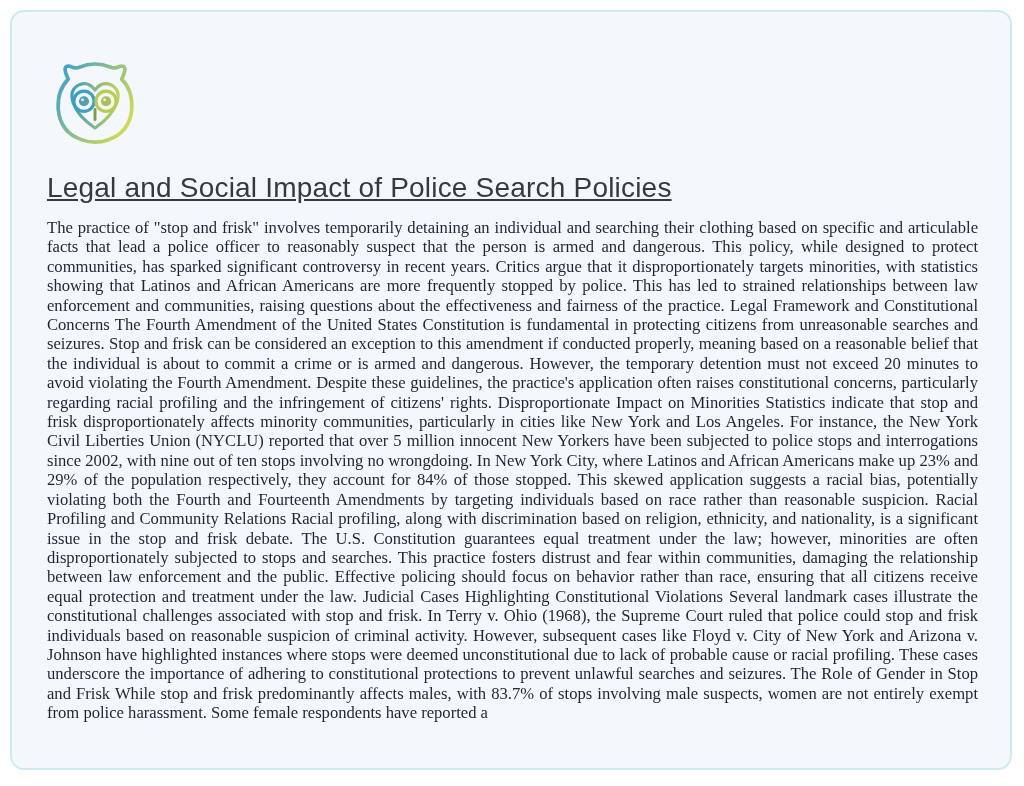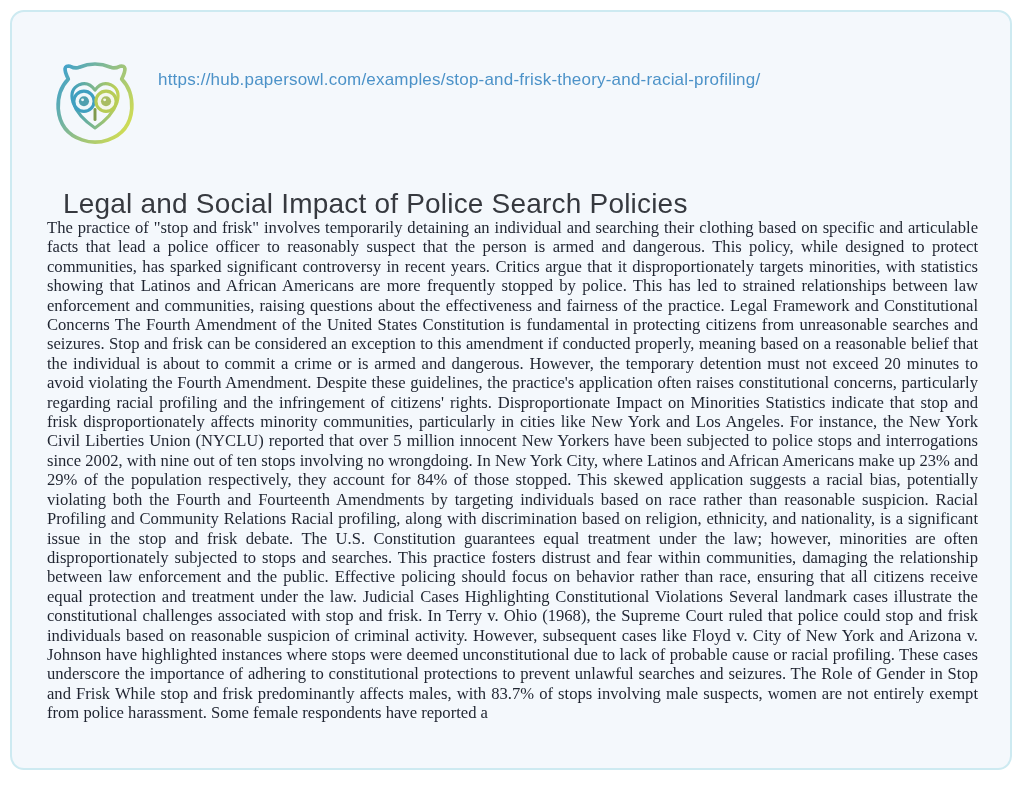--- a/index.html
+++ b/index.html
@@ -57,19 +57,18 @@
       <circle cx="38" cy="47" r="11" fill="#f0f7fa" stroke="#3f9fc0" stroke-width="3.4"></circle>
       <circle cx="62" cy="47" r="11" fill="#f4f7ec" stroke="#b7cc55" stroke-width="3.4"></circle>
       <circle cx="38" cy="47" r="5.5" fill="#4f9fae"></circle>
       <circle cx="62" cy="47" r="5.5" fill="#a9bd62"></circle>
       <circle cx="36.5" cy="45.5" r="1.6" fill="#e9f4f7"></circle>
       <circle cx="60.5" cy="45.5" r="1.6" fill="#f2f5e6"></circle>
       <path d="M50 56 L50 67" stroke="#7f9a4e" stroke-width="3.2" stroke-linecap="round"></path>
     </svg>
   </div>
   <div class="brand-block">
-    <div class="brand-url">https://hub.papersowl.com/examples/stop-and-frisk-theory-and-racial-profiling/</div>
   </div>
 </div>
 
-<h1 class="page-title" style="margin:16px;">Legal and Social Impact of Police Search Policies</h1>
+<h1 class="page-title" style="margin:0;text-decoration:underline;">Legal and Social Impact of Police Search Policies</h1>
 
 <div class="essay-body">The practice of "stop and frisk" involves temporarily detaining an individual and searching their clothing based on specific and articulable facts that lead a police officer to reasonably suspect that the person is armed and dangerous. This policy, while designed to protect communities, has sparked significant controversy in recent years. Critics argue that it disproportionately targets minorities, with statistics showing that Latinos and African Americans are more frequently stopped by police. This has led to strained relationships between law enforcement and communities, raising questions about the effectiveness and fairness of the practice. Legal Framework and Constitutional Concerns The Fourth Amendment of the United States Constitution is fundamental in protecting citizens from unreasonable searches and seizures. Stop and frisk can be considered an exception to this amendment if conducted properly, meaning based on a reasonable belief that the individual is about to commit a crime or is armed and dangerous. However, the temporary detention must not exceed 20 minutes to avoid violating the Fourth Amendment. Despite these guidelines, the practice's application often raises constitutional concerns, particularly regarding racial profiling and the infringement of citizens' rights. Disproportionate Impact on Minorities Statistics indicate that stop and frisk disproportionately affects minority communities, particularly in cities like New York and Los Angeles. For instance, the New York Civil Liberties Union (NYCLU) reported that over 5 million innocent New Yorkers have been subjected to police stops and interrogations since 2002, with nine out of ten stops involving no wrongdoing. In New York City, where Latinos and African Americans make up 23% and 29% of the population respectively, they account for 84% of those stopped. This skewed application suggests a racial bias, potentially violating both the Fourth and Fourteenth Amendments by targeting individuals based on race rather than reasonable suspicion. Racial Profiling and Community Relations Racial profiling, along with discrimination based on religion, ethnicity, and nationality, is a significant issue in the stop and frisk debate. The U.S. Constitution guarantees equal treatment under the law; however, minorities are often disproportionately subjected to stops and searches. This practice fosters distrust and fear within communities, damaging the relationship between law enforcement and the public. Effective policing should focus on behavior rather than race, ensuring that all citizens receive equal protection and treatment under the law. Judicial Cases Highlighting Constitutional Violations Several landmark cases illustrate the constitutional challenges associated with stop and frisk. In Terry v. Ohio (1968), the Supreme Court ruled that police could stop and frisk individuals based on reasonable suspicion of criminal activity. However, subsequent cases like Floyd v. City of New York and Arizona v. Johnson have highlighted instances where stops were deemed unconstitutional due to lack of probable cause or racial profiling. These cases underscore the importance of adhering to constitutional protections to prevent unlawful searches and seizures. The Role of Gender in Stop and Frisk While stop and frisk predominantly affects males, with 83.7% of stops involving male suspects, women are not entirely exempt from police harassment. Some female respondents have reported a</div>
 
 </body></html>

